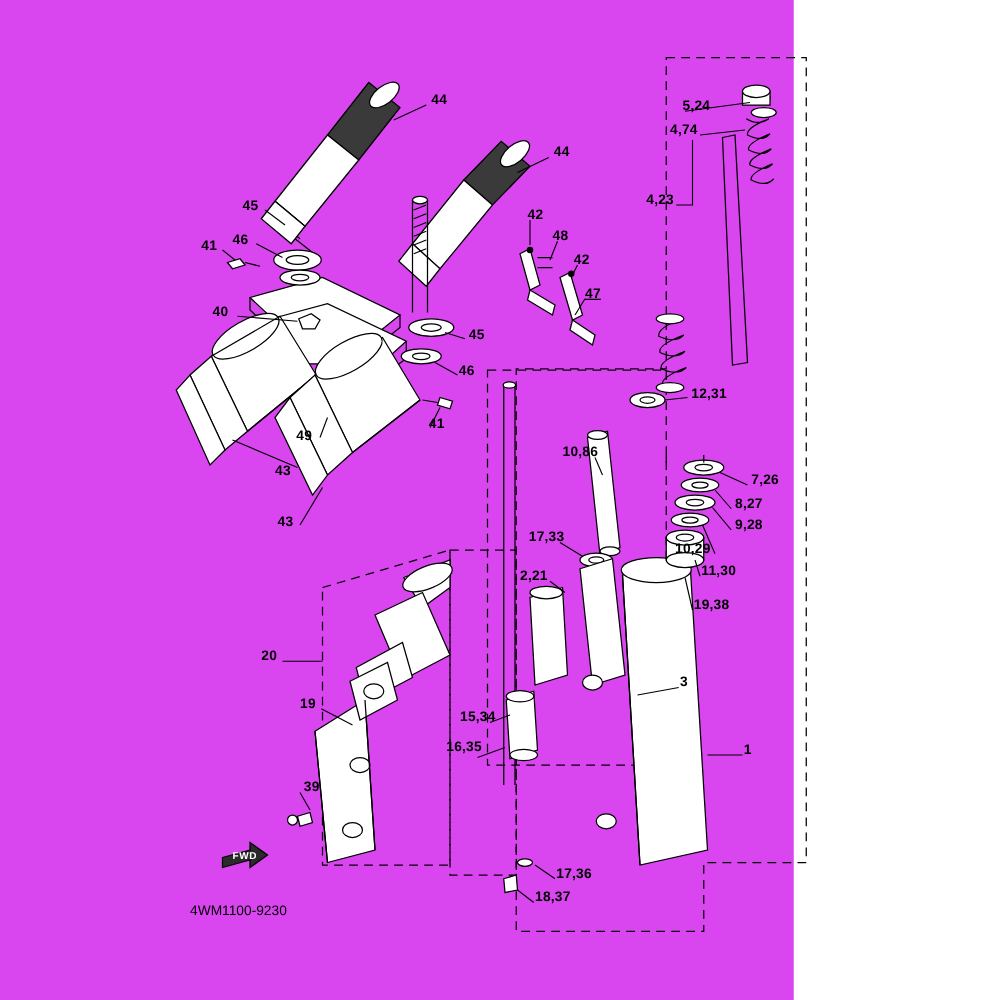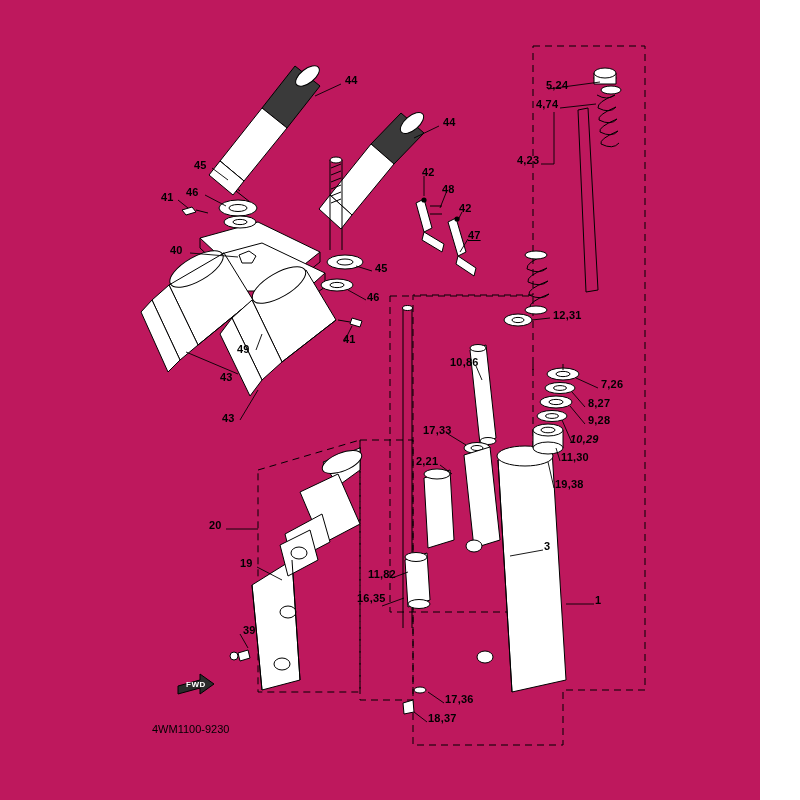--- a/index.html
+++ b/index.html
@@ -9,23 +9,23 @@
   }
   body {
     width: 800px;
     height: 800px;
     font-family: "Liberation Sans", sans-serif;
     color: #000000;
     overflow: hidden;
   }
   #stage {
     position: relative;
-    width: 760px;
+    width: 635px;
     height: 800px;
-    background: #be185d;
+    background: #d946ef;
   }
   #art {
     position: absolute;
     left: 0;
     top: 0;
     width: 800px;
     height: 800px;
   }
   .callout {
     position: absolute;
@@ -314,30 +314,30 @@
   <div class="callout" style="left:222px; top:412px;">43</div>
 
   <div class="callout" style="left:546px; top:79px;">5,24</div>
   <div class="callout" style="left:536px; top:98px;">4,74</div>
   <div class="callout" style="left:517px; top:154px;">4,23</div>
   <div class="callout" style="left:553px; top:309px;">12,31</div>
   <div class="callout" style="left:450px; top:356px;">10,86</div>
   <div class="callout" style="left:601px; top:378px;">7,26</div>
   <div class="callout" style="left:588px; top:397px;">8,27</div>
   <div class="callout" style="left:588px; top:414px;">9,28</div>
-  <div class="callout" style="left:570px; top:433px;font-style:italic;">10,29</div>
+  <div class="callout" style="left:540px; top:433px;">10,29</div>
   <div class="callout" style="left:561px; top:451px;">11,30</div>
   <div class="callout" style="left:555px; top:478px;">19,38</div>
   <div class="callout" style="left:423px; top:424px;">17,33</div>
   <div class="callout" style="left:416px; top:455px;">2,21</div>
   <div class="callout" style="left:209px; top:519px;">20</div>
   <div class="callout" style="left:240px; top:557px;">19</div>
   <div class="callout" style="left:544px; top:540px;">3</div>
   <div class="callout" style="left:595px; top:594px;">1</div>
-  <div class="callout" style="left:368px; top:568px;">11,82</div>
+  <div class="callout" style="left:368px; top:568px;">15,34</div>
   <div class="callout" style="left:357px; top:592px;">16,35</div>
   <div class="callout" style="left:227px; top:624px;margin-left:16px;">39</div>
   <div class="callout" style="left:445px; top:693px;">17,36</div>
   <div class="callout" style="left:428px; top:712px;">18,37</div>
 
   <div class="fwd-label" style="left:186px; top:680px;">FWD</div>
 
   <div class="partcode" style="left:152px; top:723px;">4WM1100-9230</div>
 
 </div>

